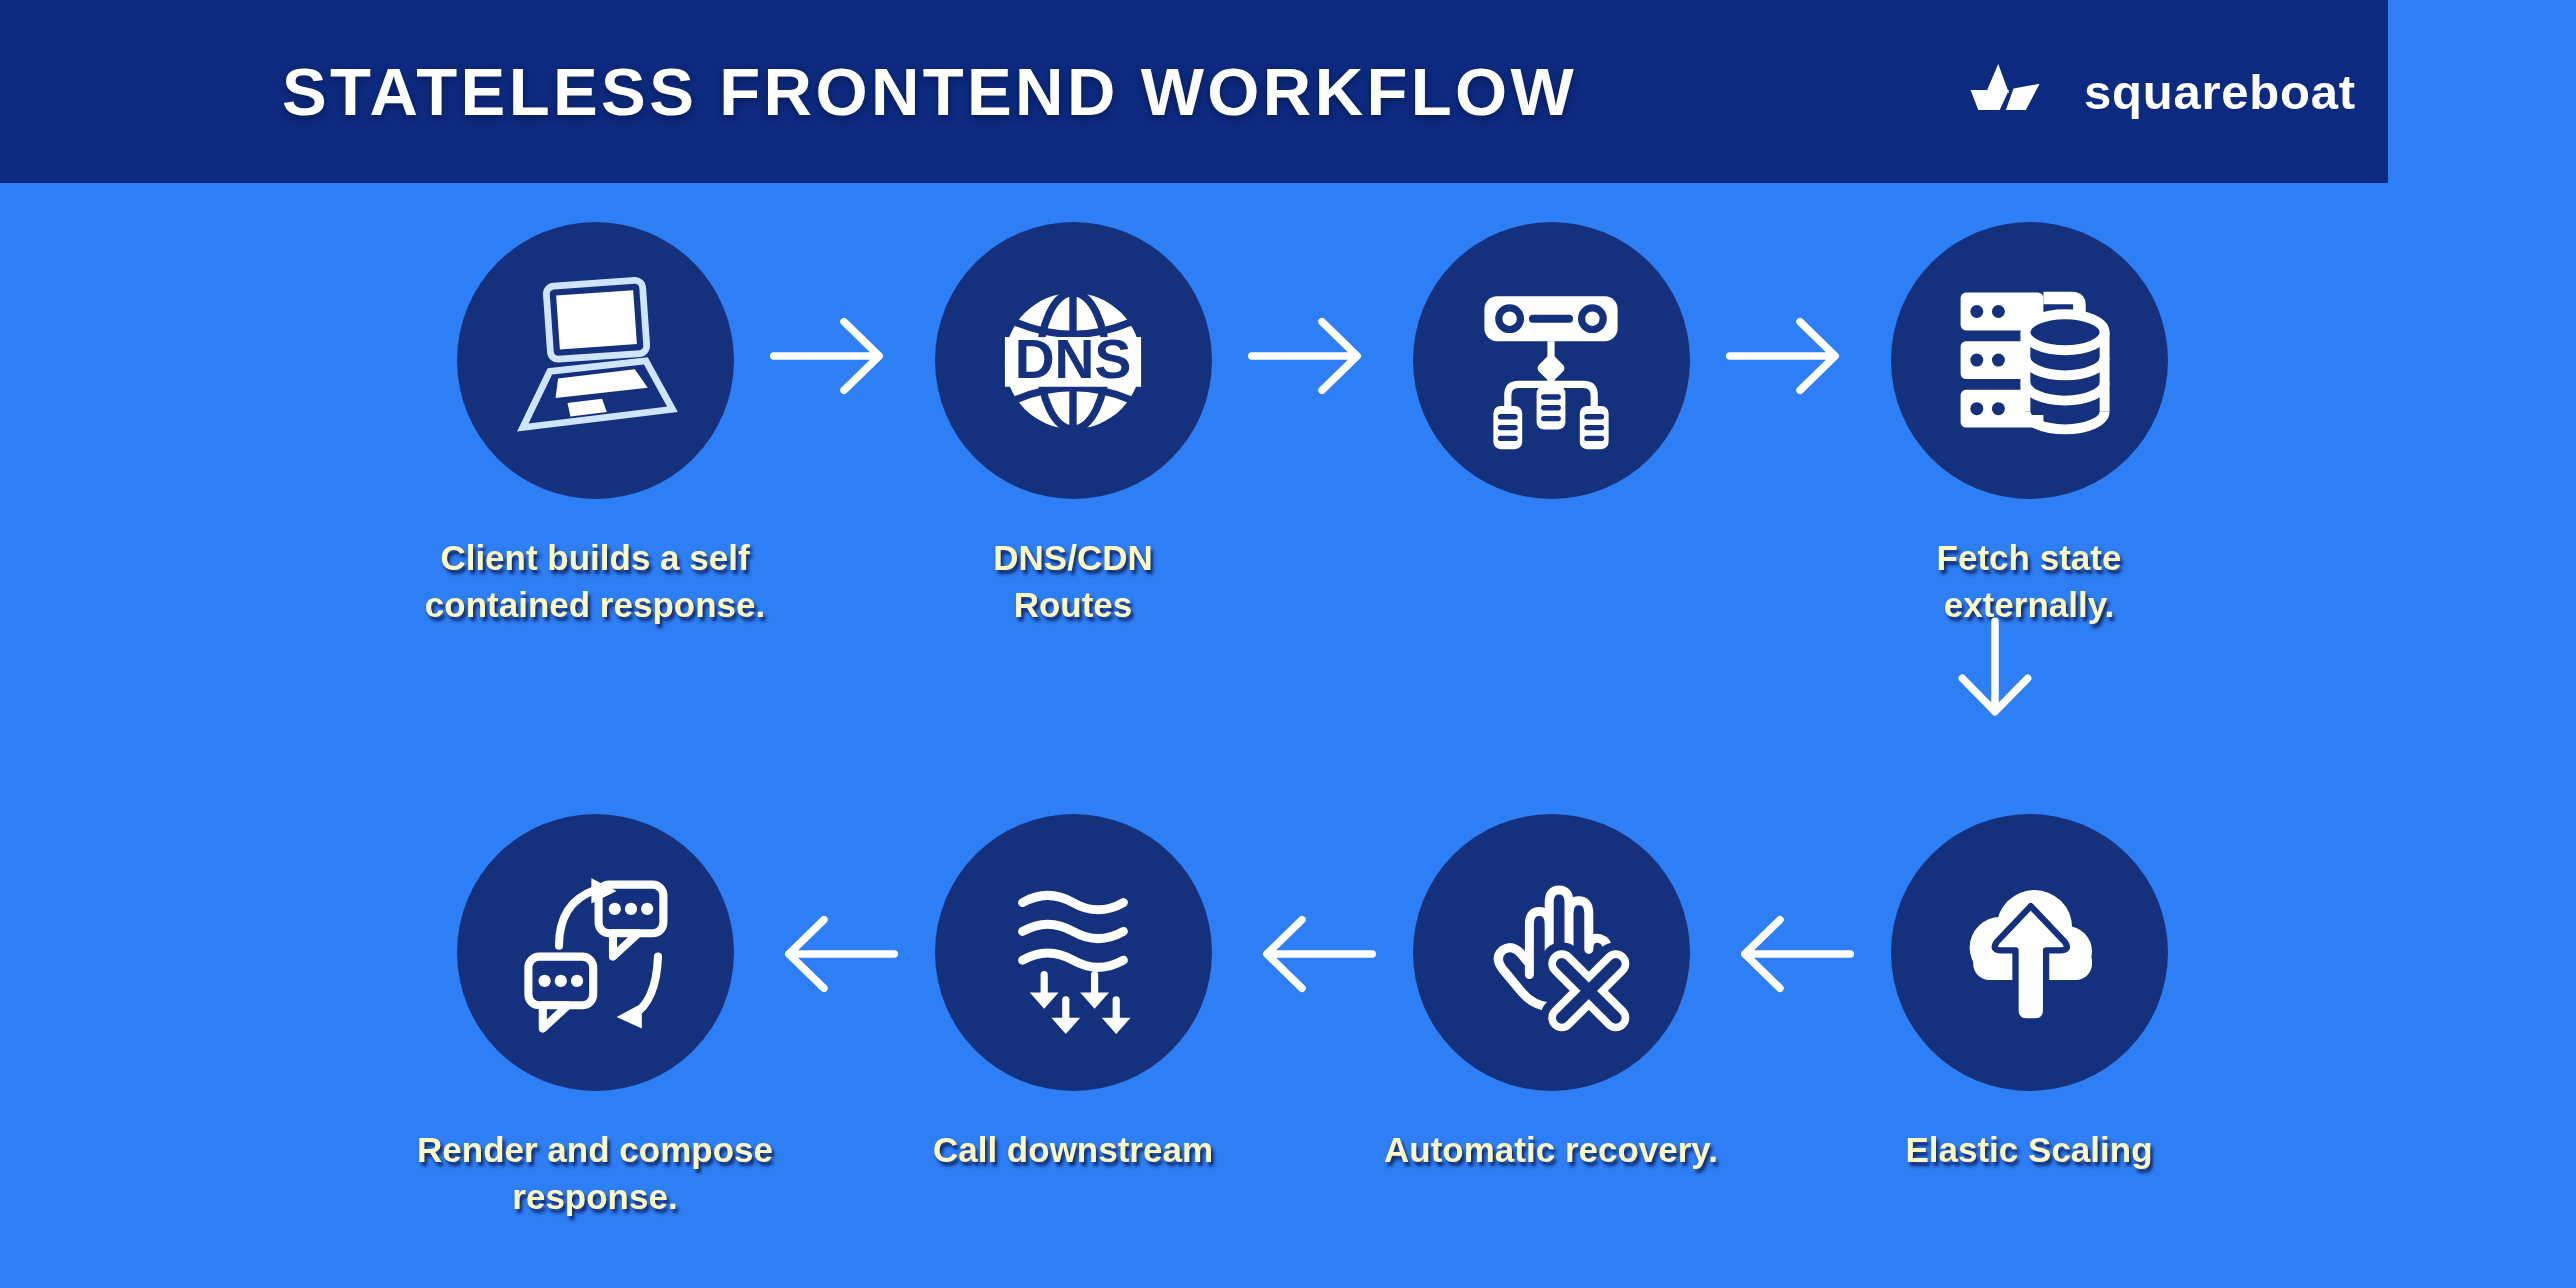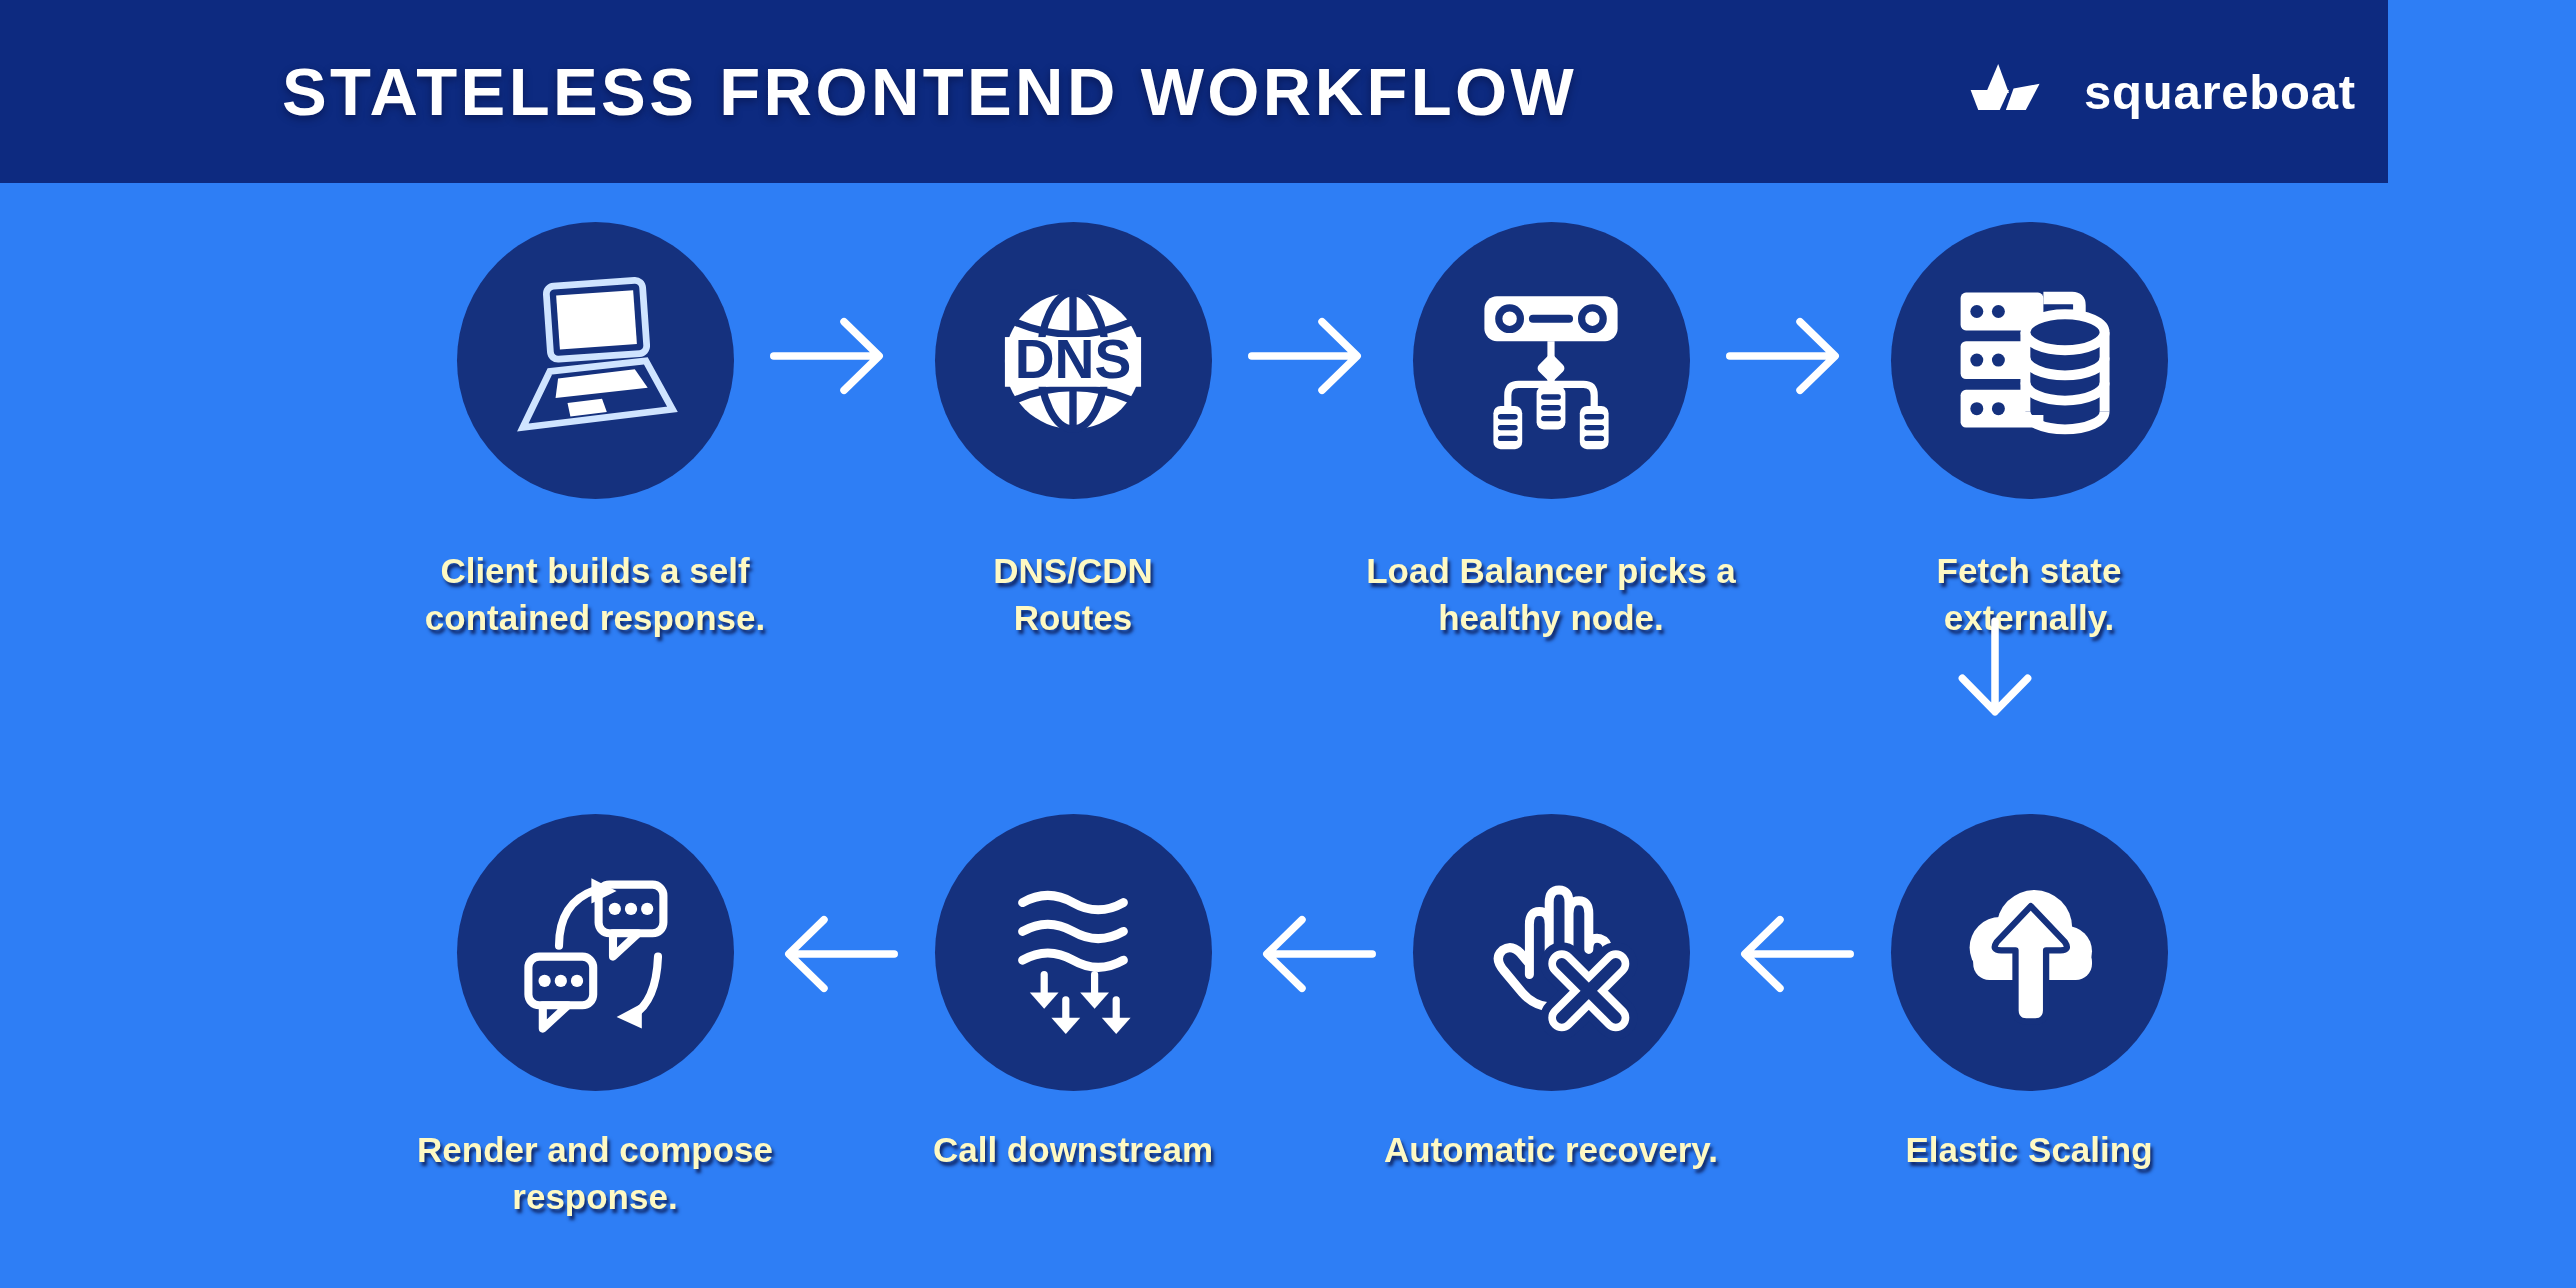--- a/index.html
+++ b/index.html
@@ -15,21 +15,21 @@
   .brand-text{color:#ffffff;font-size:49px;font-weight:700;letter-spacing:0.8px;}
 
   
   .step{position:absolute;width:436px;display:flex;flex-direction:column;align-items:center;}
   .circle{width:277px;height:277px;border-radius:50%;background:#15317e;
           display:flex;align-items:center;justify-content:center;}
   .label{margin-top:35px;text-align:center;color:#fef9c3;font-size:35px;font-weight:700;
          line-height:47px;text-shadow:2.5px 4.2px 3.4px rgba(10,25,80,.85);}
   .label span{display:block;}
 
-  .r1{top:222px;gap:13px;} .r2{top:814px;}
+  .r1{top:222px;} .r2{top:814px;}
   .c1{left:377px;} .c2{left:855px;} .c3{left:1333px;} .c4{left:1811px;}
 
   .arrow{position:absolute;}
   .globe-label{font-family:"Liberation Sans",sans-serif;font-weight:800;font-size:30px;fill:#15317e;}
 </style>
 </head>
 <body>
 
 <div class="canvas">
 
@@ -100,24 +100,20 @@
           <rect x="18" y="75" width="16" height="24" rx="4"></rect>
           <rect x="42" y="64" width="16" height="24" rx="4"></rect>
           <rect x="66" y="75" width="16" height="24" rx="4"></rect>
         </g>
         <g stroke="#15317e" stroke-width="3" stroke-linecap="round">
           <path d="M22,81 H30 M22,87 H30 M22,93 H30"></path>
           <path d="M46,70 H54 M46,76 H54 M46,82 H54"></path>
           <path d="M70,81 H78 M70,87 H78 M70,93 H78"></path>
         </g>
       </svg>
-    </div>
-    <div class="label">
-      <span>Load Balancer picks a</span>
-      <span>healthy node.</span>
     </div>
   </div>
 
   <div class="step r1 c4">
     <div class="circle">
       <svg width="180" height="180" viewBox="0 0 100 100">
         <g fill="#ffffff">
           <rect x="12" y="12" width="46" height="21" rx="3"></rect>
           <rect x="12" y="39" width="46" height="21" rx="3"></rect>
           <rect x="12" y="66" width="46" height="21" rx="3"></rect>

